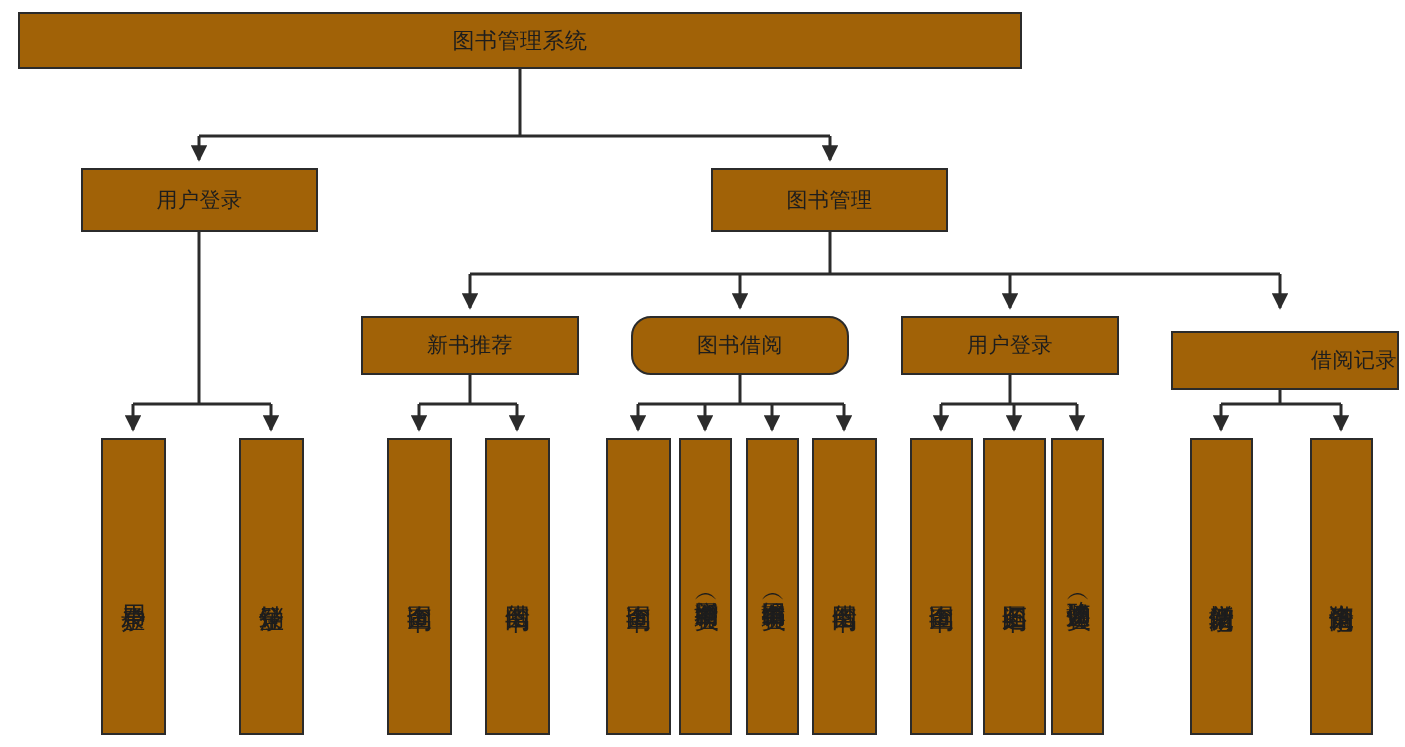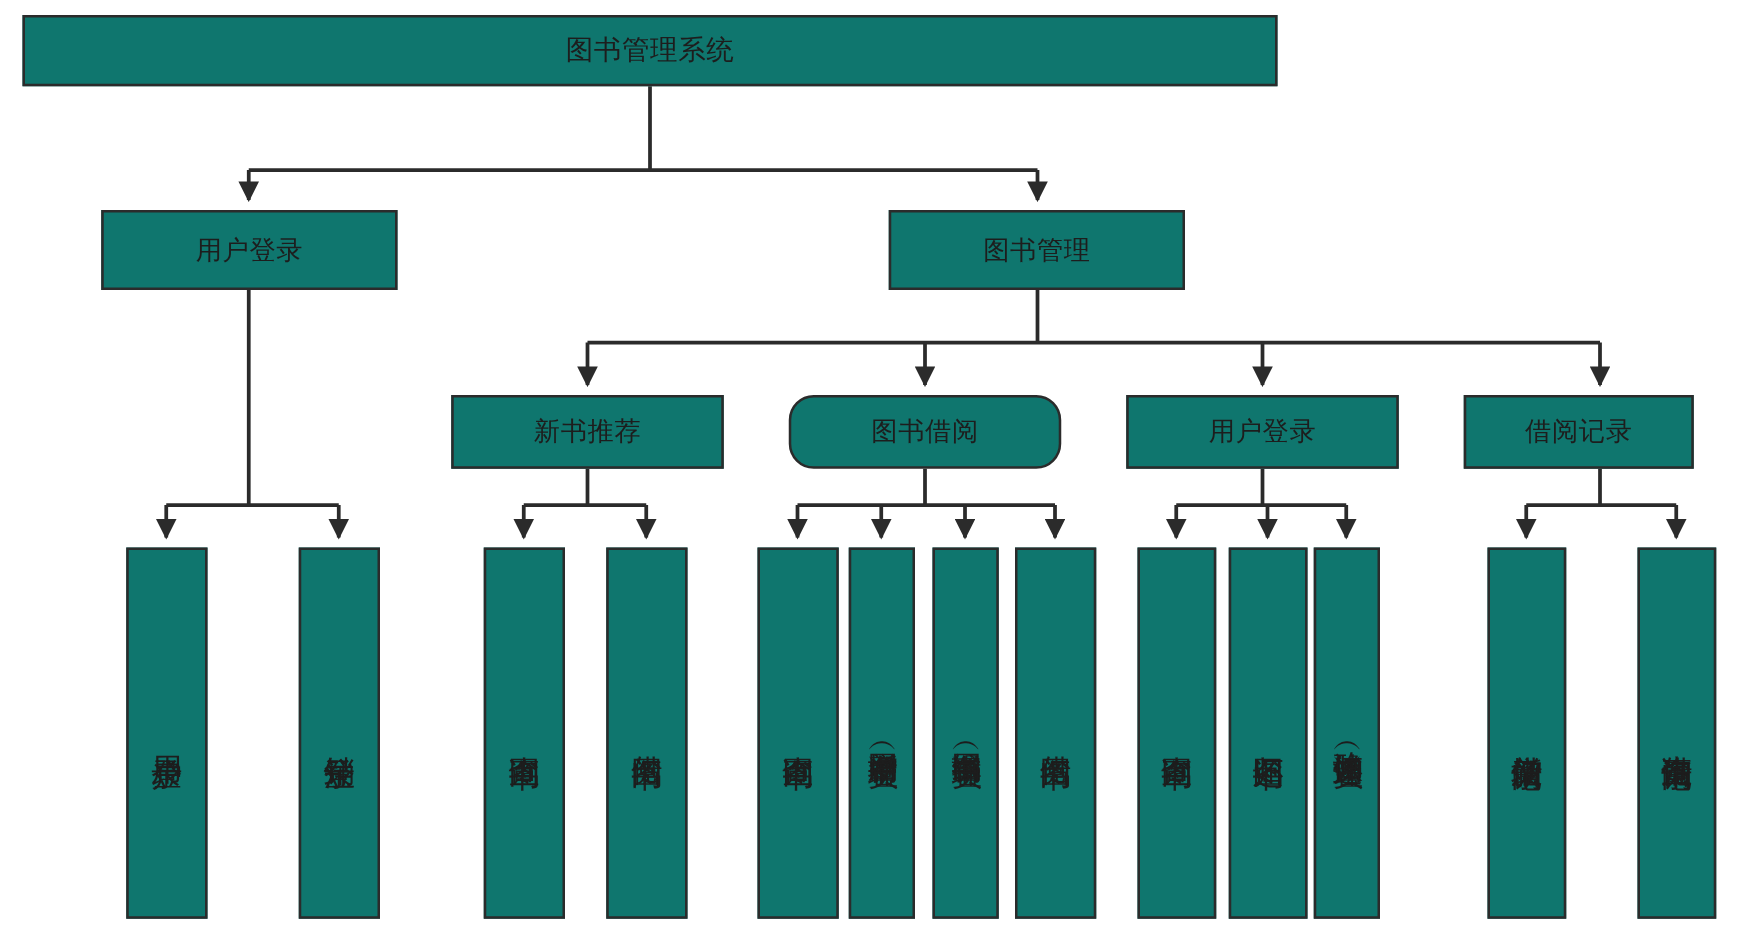--- a/index.html
+++ b/index.html
@@ -23,21 +23,21 @@
     left: 0;
     top: 0;
     width: 1405px;
     height: 747px;
     pointer-events: none;
   }
   .node {
     position: absolute;
     box-sizing: border-box;
     border: 2px solid #2b2b2b;
-    background: #0f766e;
+    background: #a16207;
     display: flex;
     align-items: center;
     justify-content: center;
     color: #1d1d1d;
   }
   .node .label {
     display: block;
     text-align: center;
     line-height: 1.25;
     letter-spacing: 0.5px;
@@ -145,21 +145,21 @@
 
   <div class="node horiz" style="left:711px; top:168px; width:237px; height:64px;">
     <span class="label">图书管理</span>
   </div>
   <div class="node horiz" style="left:631px; top:316px; width:218px; height:59px;border-radius:20px;">
     <span class="label">图书借阅</span>
   </div>
   <div class="node horiz" style="left:901px; top:316px; width:218px; height:59px;">
     <span class="label">用户登录</span>
   </div>
-  <div class="node horiz" style="left:1171px; top:316px; width:184px; height:59px;">
+  <div class="node horiz" style="left:1171px; top:331px; width:228px; height:59px;justify-content:flex-end;">
     <span class="label">借阅记录</span>
   </div>
 
   <div class="node vert" style="left:101px; top:438px; width:65px; height:297px;">
     <span class="label">用户登录</span>
   </div>
   <div class="node vert" style="left:239px; top:438px; width:65px; height:297px;">
     <span class="label">注销登录</span>
   </div>
 

